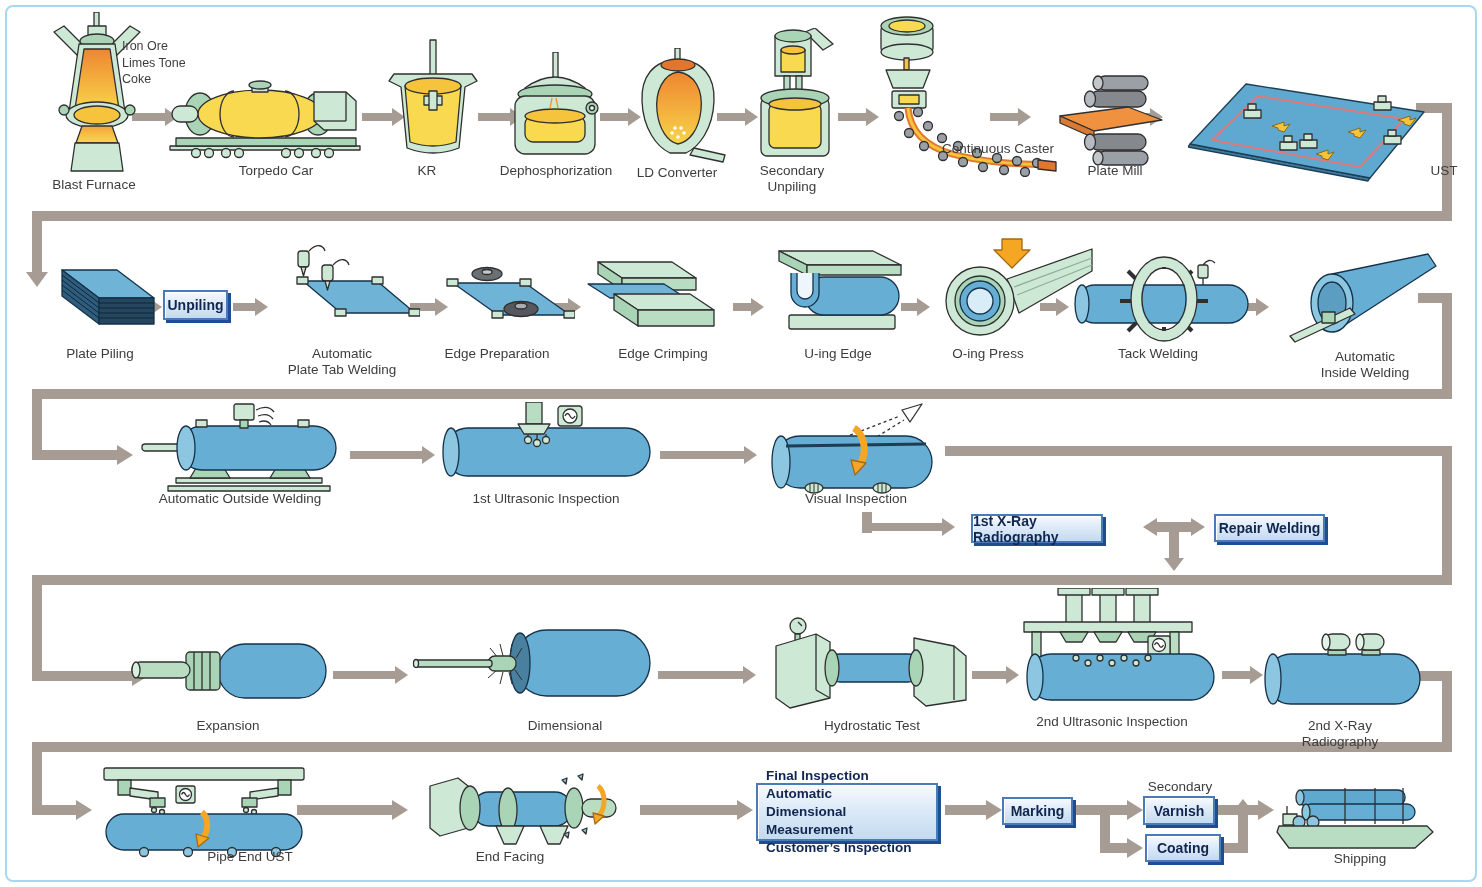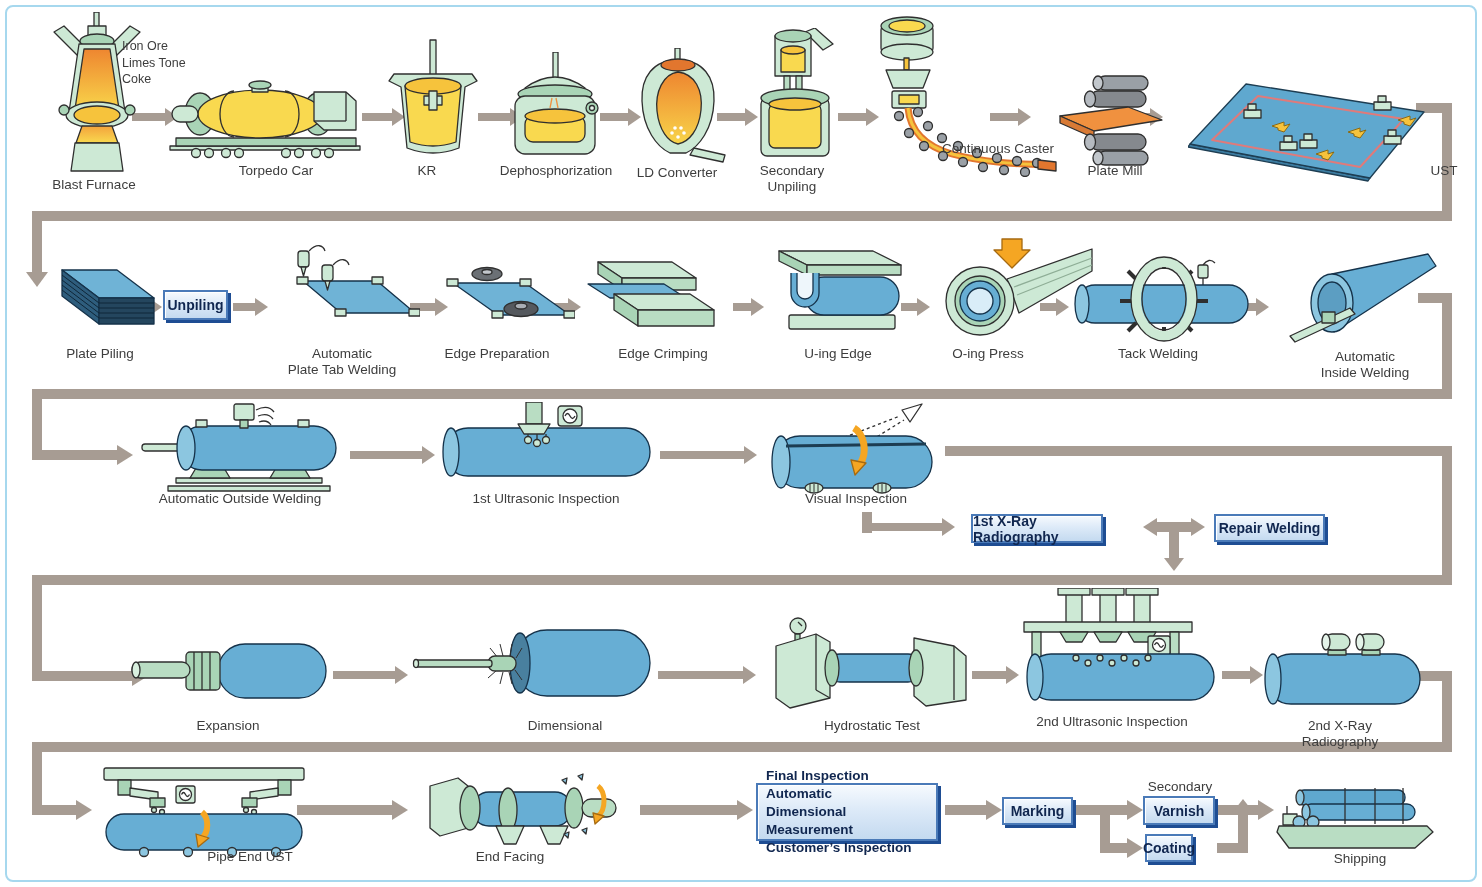--- a/index.html
+++ b/index.html
@@ -675,16 +675,16 @@
   <div class="st-label" style="left:1180px;top:779px">Secondary</div>
 
   <div class="bbox" style="left:163px;top:290px;width:65px;height:30px">Unpiling</div>
   <div class="bbox" style="left:971px;top:514px;width:132px;height:29px">1st X-Ray Radiography</div>
   <div class="bbox" style="left:1214px;top:514px;width:111px;height:28px">Repair Welding</div>
   <div class="bbox multi" style="left:756px;top:783px;width:182px;height:58px">Final Inspection Automatic
 Dimensional Measurement
 Customer’s Inspection</div>
   <div class="bbox" style="left:1002px;top:797px;width:71px;height:28px">Marking</div>
   <div class="bbox" style="left:1143px;top:796px;width:72px;height:29px">Varnish</div>
-  <div class="bbox" style="left:1145px;top:834px;width:48px;height:28px">Coating</div>
+  <div class="bbox" style="left:1145px;top:834px;width:76px;height:28px">Coating</div>
 
   <div class="frame"></div>
 </div>
 
 </body></html>

